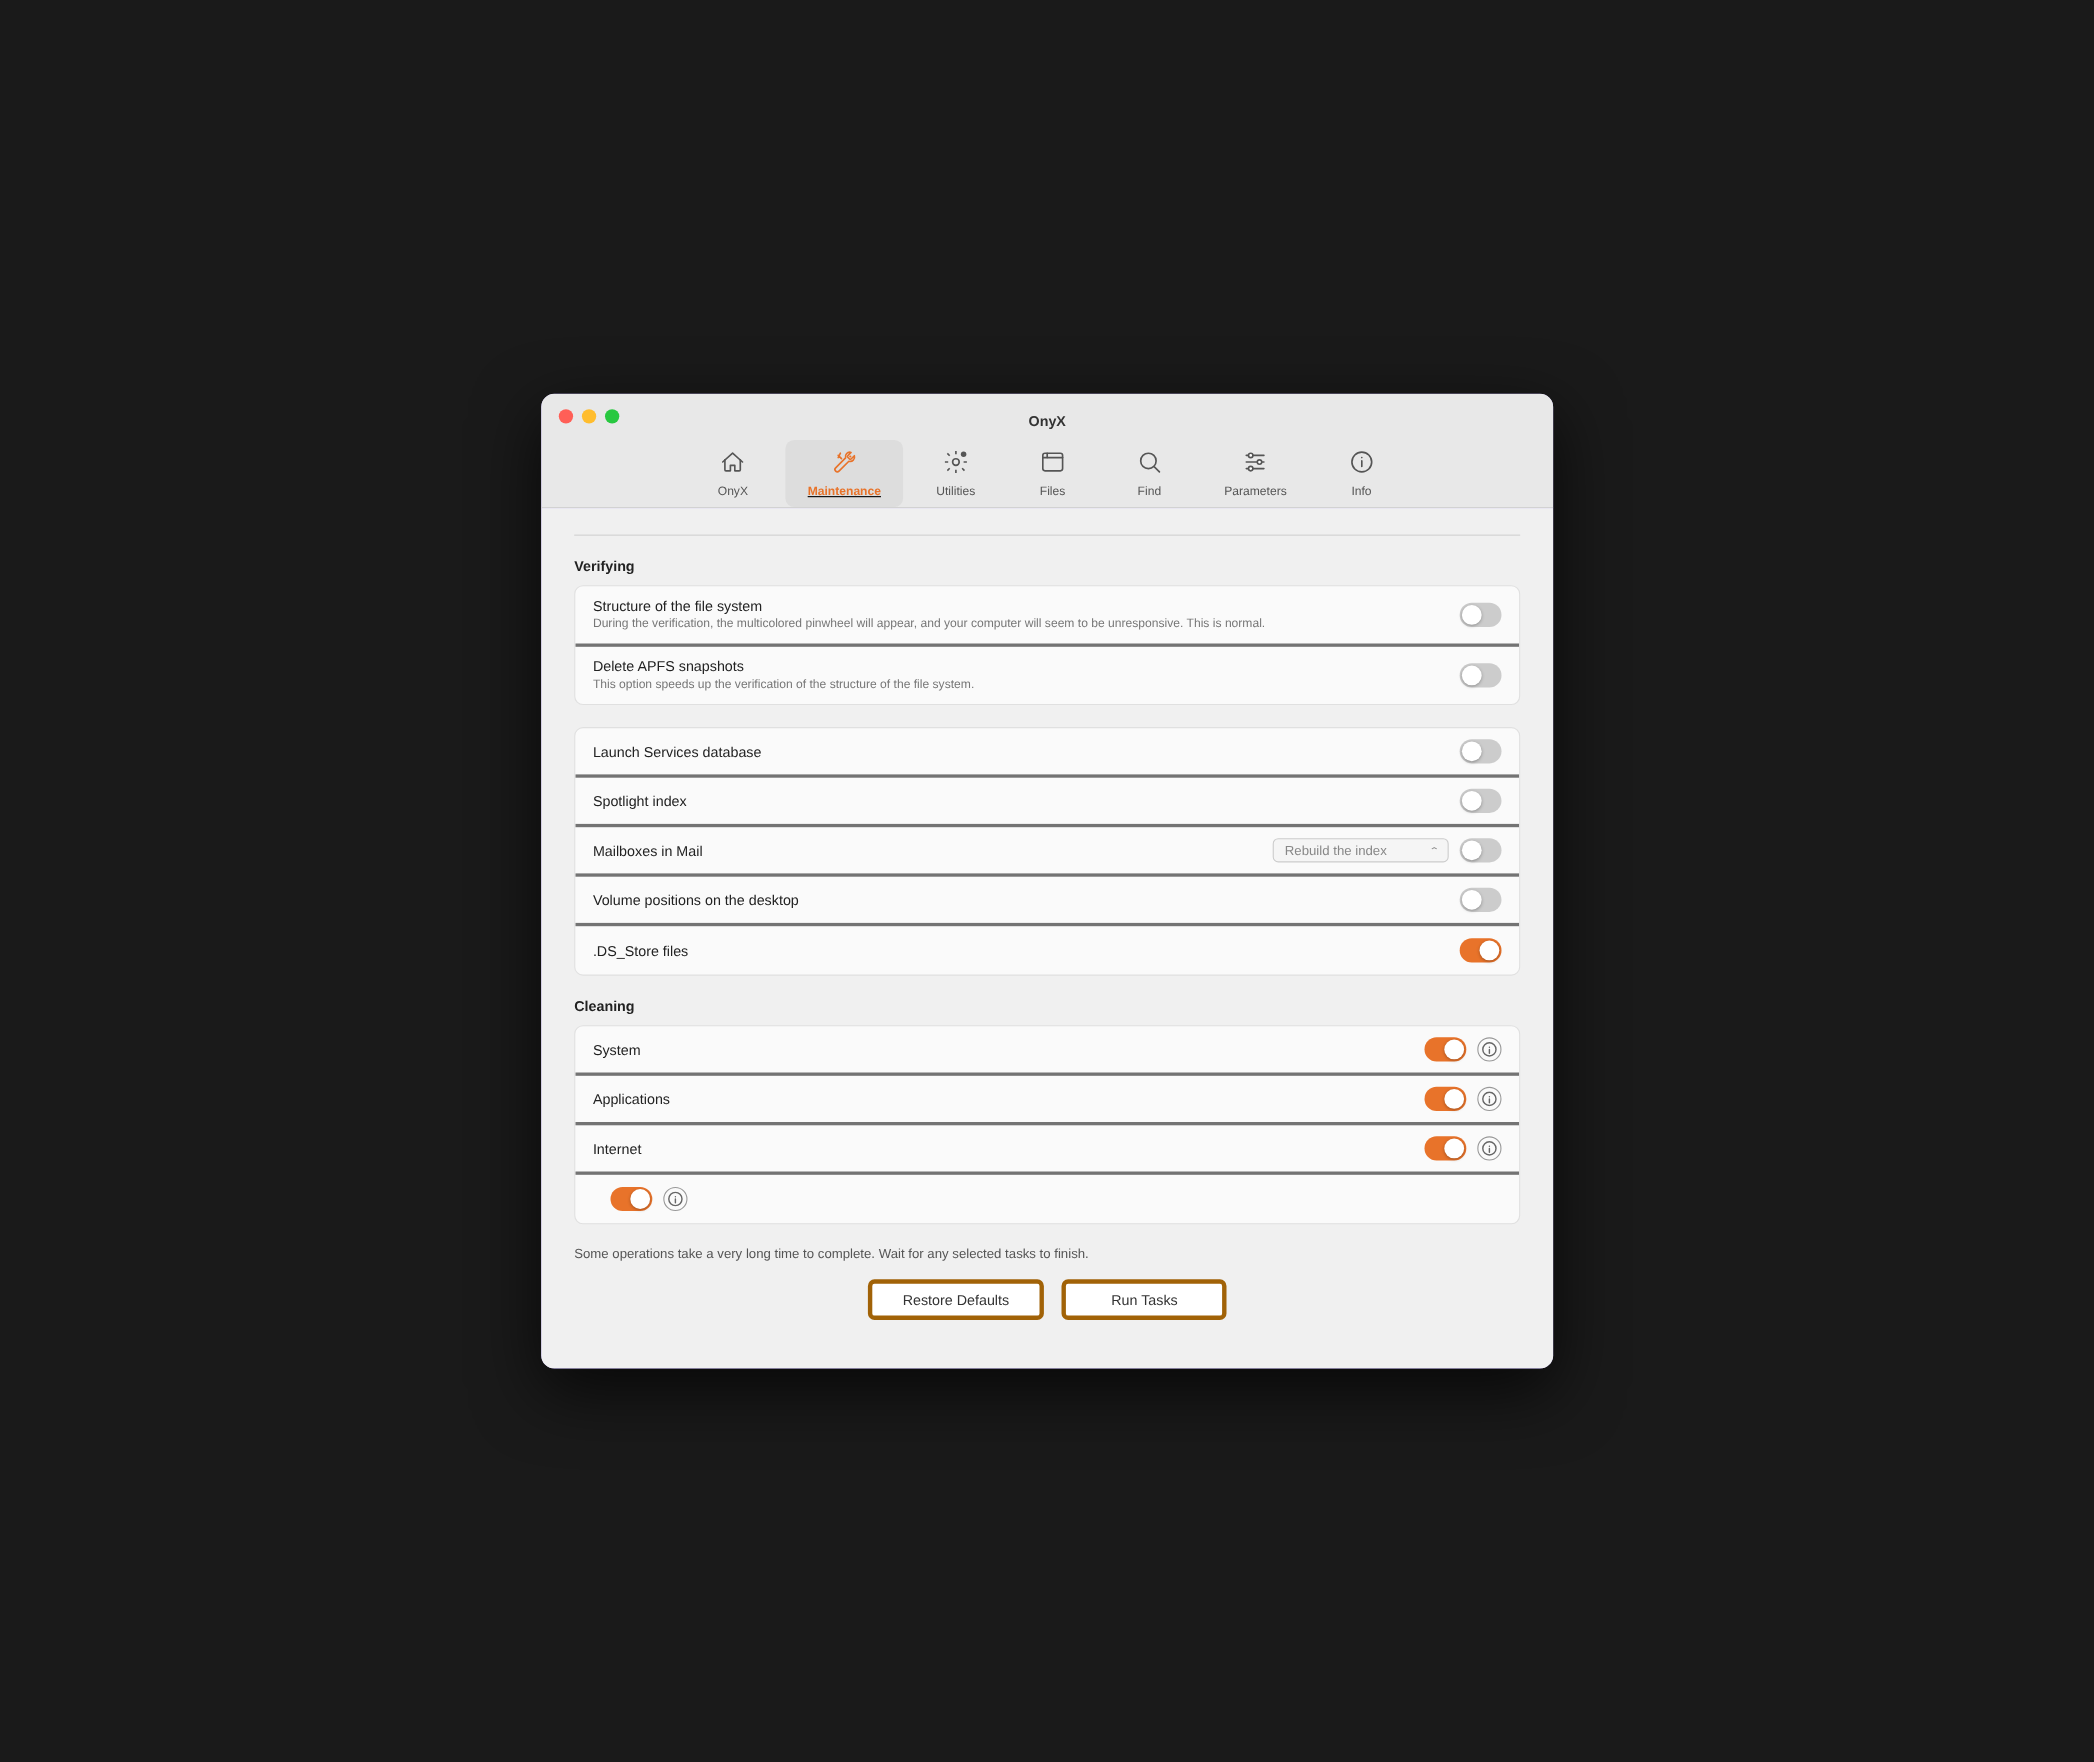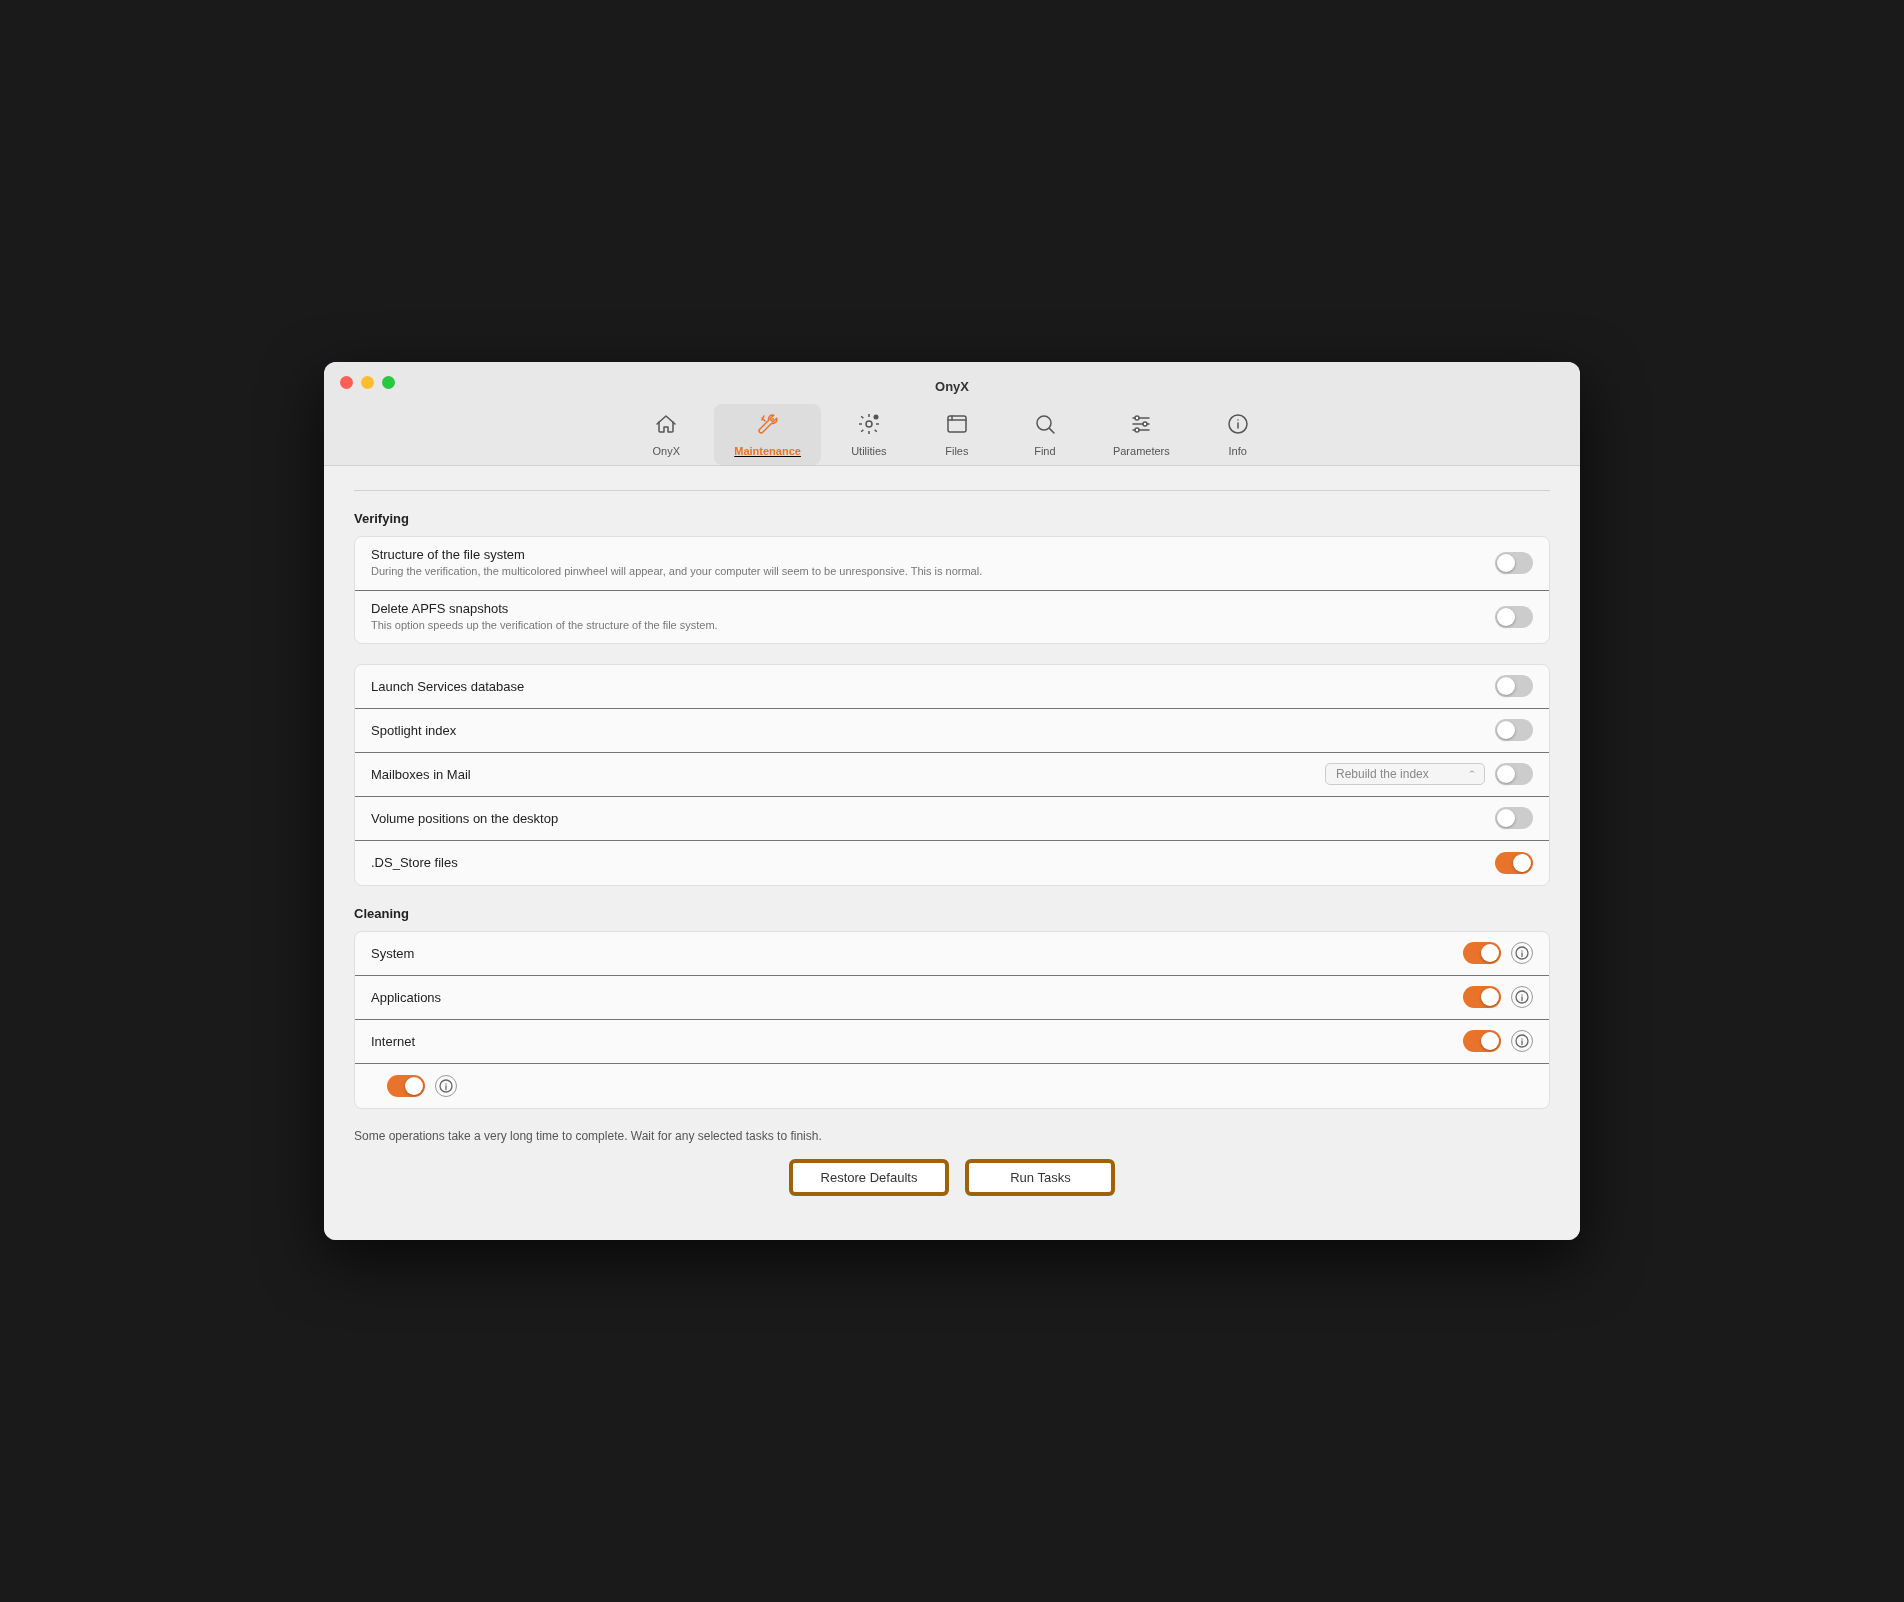--- a/index.html
+++ b/index.html
@@ -5,21 +5,21 @@
     * { box-sizing: border-box; margin: 0; padding: 0; }
     body {
       background: #1a1a1a;
       display: flex;
       justify-content: center;
       align-items: center;
       min-height: 100vh;
       font-family: -apple-system, BlinkMacSystemFont, 'SF Pro Text', 'Helvetica Neue', sans-serif;
     }
     .window {
-      width: 1256px;
+      width: 920px;
       background: #c4b5fd;
       border-radius: 12px;
       overflow: hidden;
       box-shadow: 0 20px 60px rgba(0,0,0,0.7);
     }
     .titlebar {
       background: #e8e8e8;
       padding: 14px 16px 0 16px;
       border-bottom: 1px solid #d0d0d0;
     }
@@ -94,21 +94,21 @@
       background: #fafafa;
       border-radius: 8px;
       border: 1px solid #e0e0e0;
       margin-bottom: 20px;
       overflow: hidden;
     }
     .card-row {
       display: flex;
       align-items: center;
       padding: 10px 16px;
-      border-bottom: 1px solid #737373;
+      border-bottom: 3px solid #737373;
       min-height: 44px;
     }
     .card-row:last-child {
       border-bottom: none;
     }
     .row-content {
       flex: 1;
     }
     .row-label {
       font-size: 13px;

